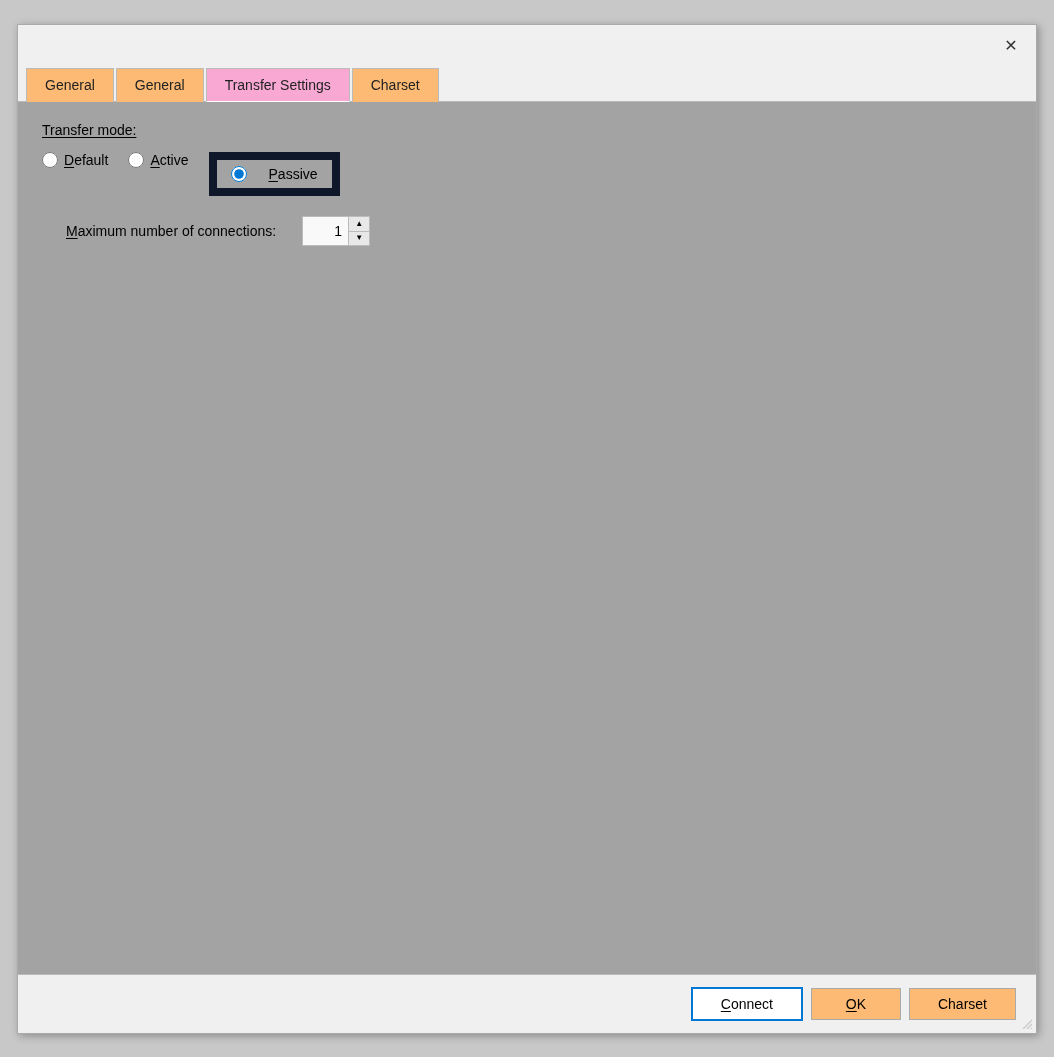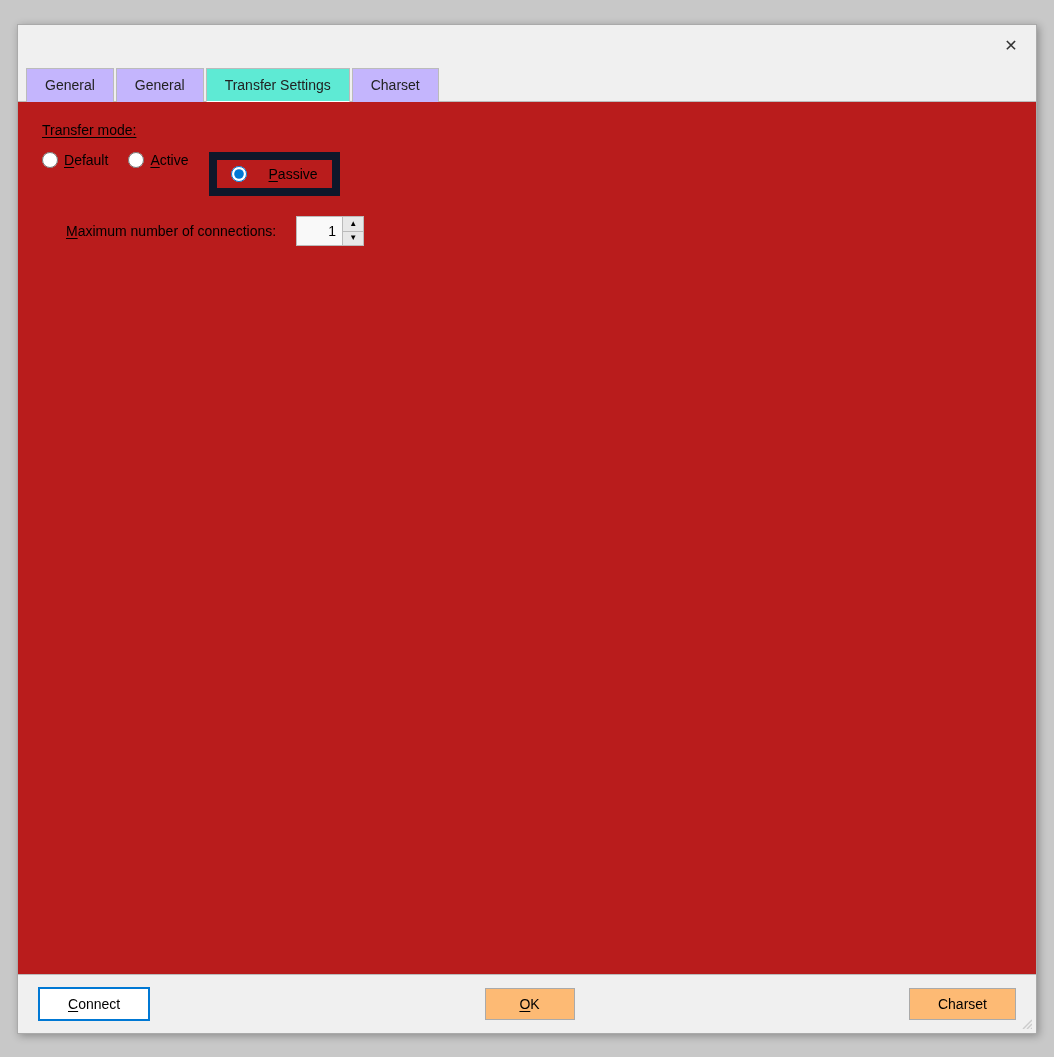--- a/index.html
+++ b/index.html
@@ -56,40 +56,40 @@
       display: flex;
       flex-direction: row;
       border-bottom: 1px solid #bbb;
       background: #f0f0f0;
       padding: 0 8px;
     }
 
     .tab {
       padding: 8px 18px;
       cursor: pointer;
-      background: #c4b5fd;
+      background: #fdba74;
       border: 1px solid #bbb;
       border-bottom: none;
       margin-right: 2px;
       font-size: 14px;
       color: #222;
       position: relative;
       bottom: -1px;
     }
 
     .tab.active {
-      background: #5eead4;
+      background: #f9a8d4;
       border-bottom: 1px solid #ffffff;
       font-weight: 500;
       z-index: 1;
     }
 
     .tab-content {
       flex: 1;
-      background: #b91c1c;
+      background: #a3a3a3;
       padding: 20px 24px;
       overflow: auto;
     }
 
     .section-label {
       font-size: 14px;
       margin-bottom: 14px;
       text-decoration: underline;
       text-underline-offset: 2px;
     }
@@ -152,21 +152,21 @@
     }
 
     .checkbox-row label span.underline {
       text-decoration: underline;
       text-underline-offset: 2px;
     }
 
     .max-connections-row {
       display: flex;
       align-items: center;
-      gap: 20px;
+      gap: 26px;
       margin-left: 24px;
     }
 
     .max-connections-row label {
       font-size: 14px;
     }
 
     .max-connections-row label span.underline {
       text-decoration: underline;
       text-underline-offset: 2px;
@@ -210,21 +210,21 @@
 
     .spinner-btn + .spinner-btn {
       border-top: 1px solid #bbb;
     }
 
     .dialog-footer {
       background: #f0f0f0;
       border-top: 1px solid #bbb;
       padding: 12px 20px;
       display: flex;
-      justify-content: space-between;
+      justify-content: flex-end;
       gap: 8px;
       align-items: center;
     }
 
     .footer-btn {
       padding: 7px 28px;
       font-size: 14px;
       background: #fdba74;
       border: 1px solid #aaa;
       cursor: pointer;

